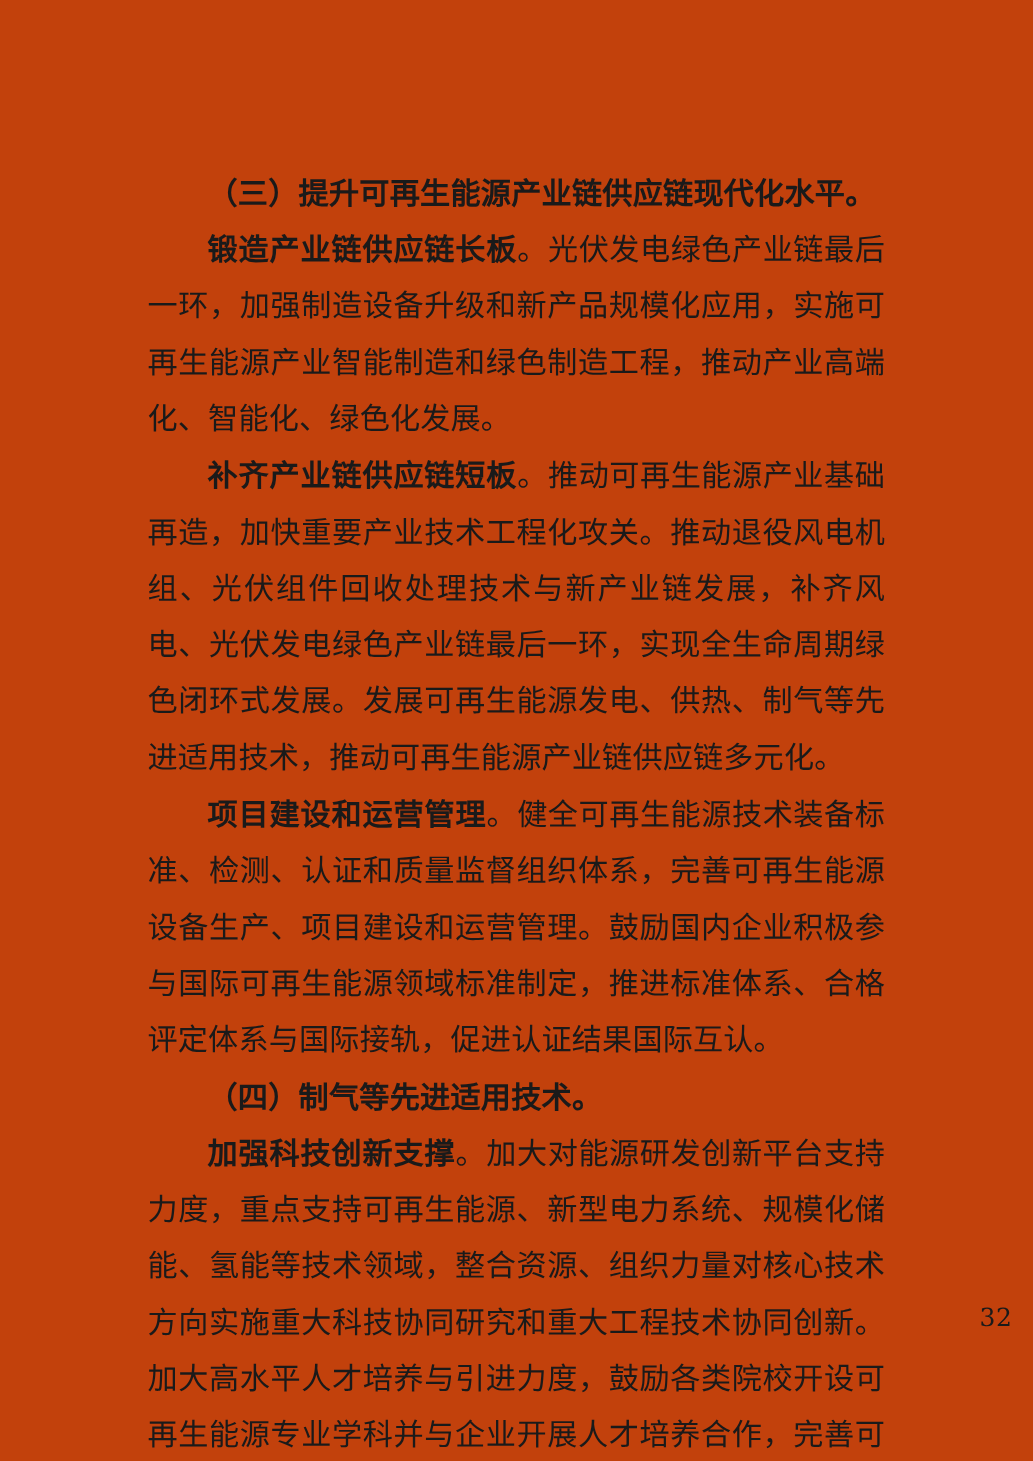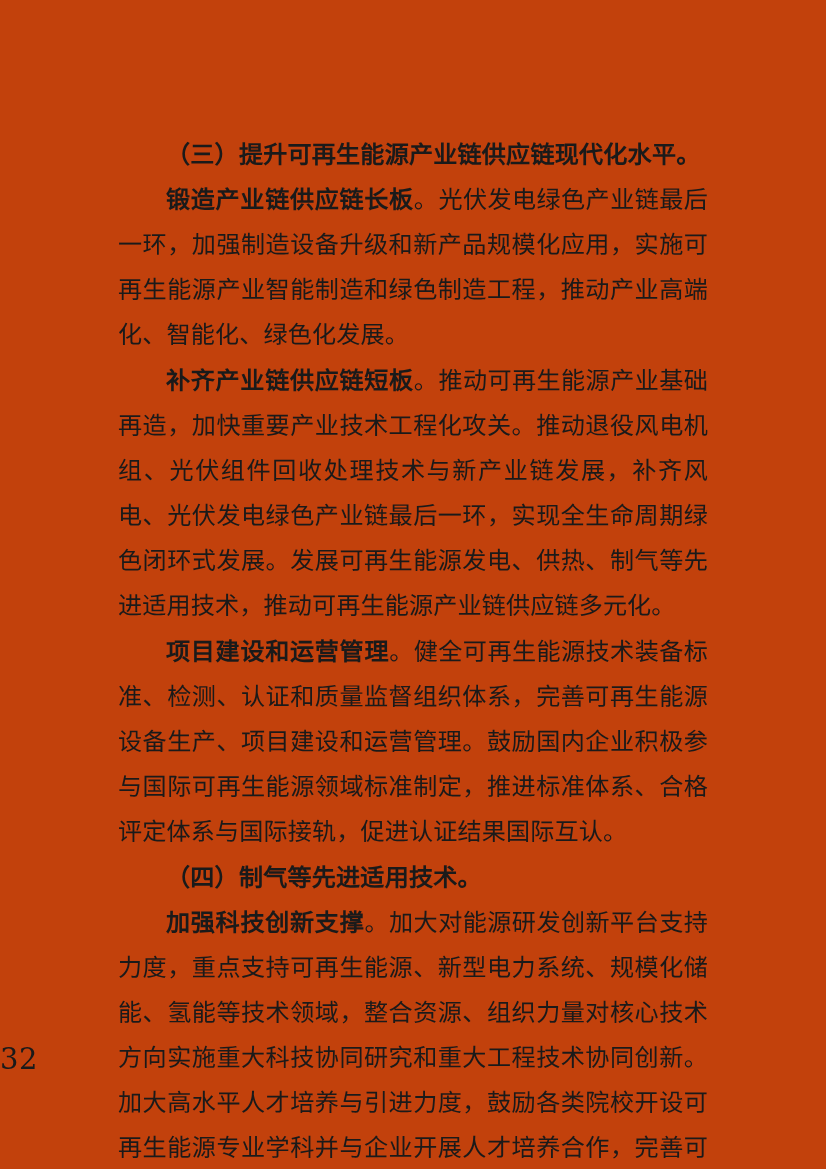--- a/index.html
+++ b/index.html
@@ -50,25 +50,25 @@
   
   .lead {
     font-weight: 700;
     letter-spacing: 0.4px;
   }
 
   
   .folio {
     position: absolute;
     left: 0;
-    right: 0;
+    right: 16px;
     top: 1042px;
-    text-align: left;
+    text-align: right;
     font-family: "DejaVu Serif", "Liberation Serif", serif;
-    font-size: 29px;
+    font-size: 20px;
     color: #1a1a1a;
     letter-spacing: 0.5px;
   }
 </style>
 </head>
 <body>
 
 <div class="page">
 
   <div class="page-body">

